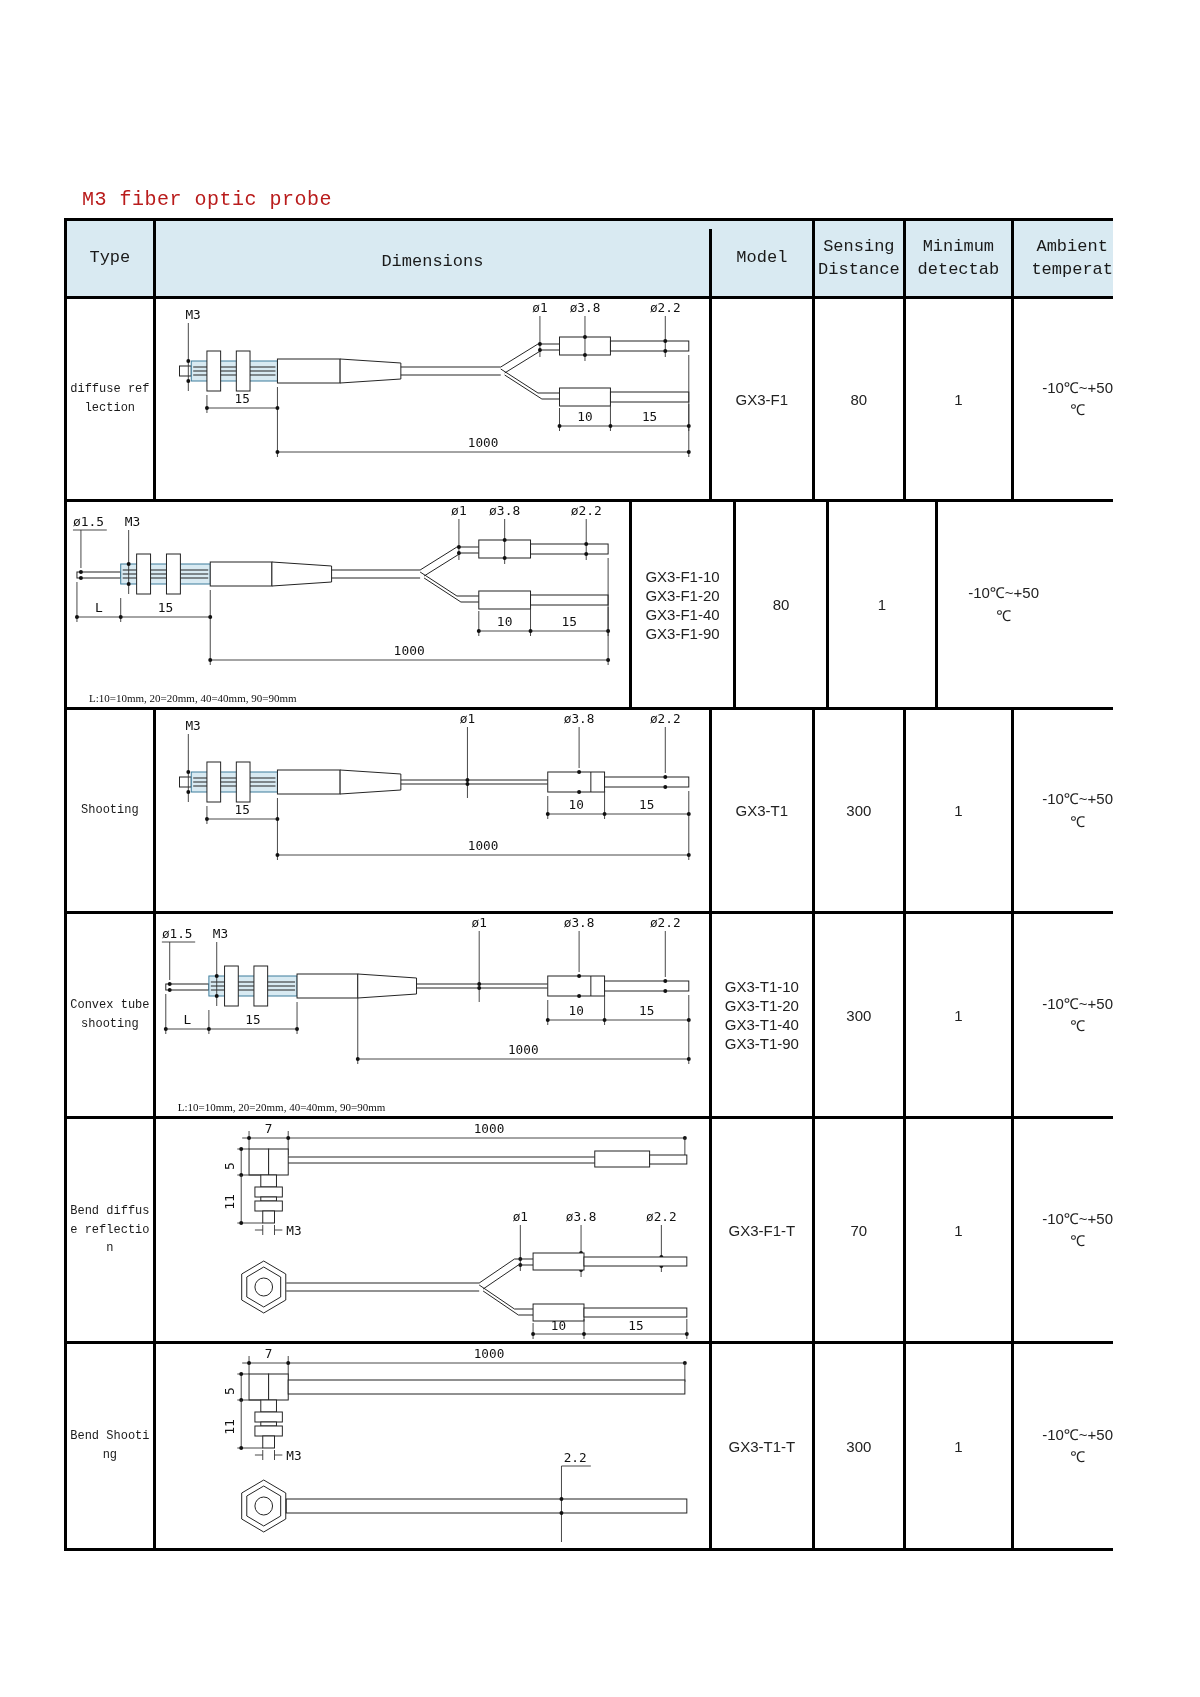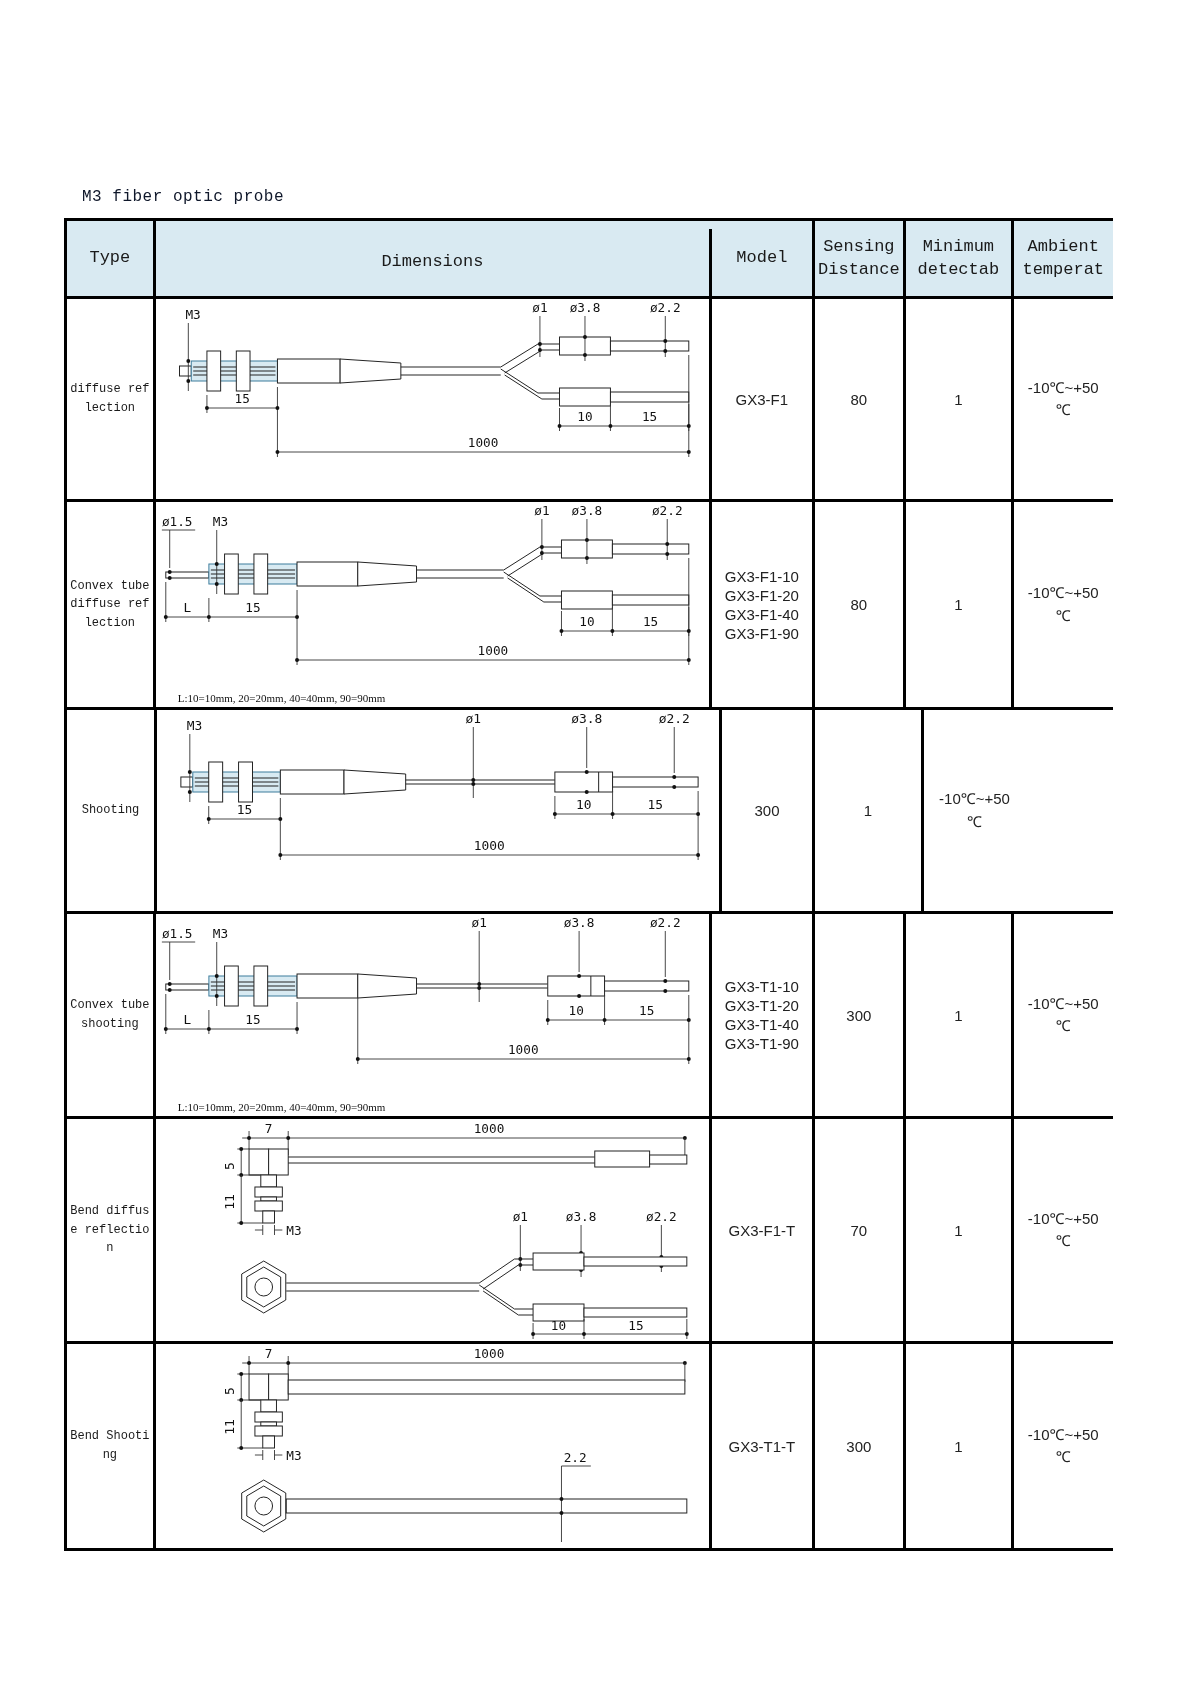--- a/index.html
+++ b/index.html
@@ -1,31 +1,31 @@
 <!DOCTYPE html>
 <html><head>
 <meta charset="utf-8">
 <style>
   html,body{margin:0;padding:0;background:#fff;}
   .page{position:relative;width:1200px;height:1697px;background:#ffffff;overflow:hidden;
         font-family:"Liberation Mono",monospace;color:#1a1a1a;}
-  .title{position:absolute;left:82px;top:188px;font-size:16px;letter-spacing:0.5px;color:#0f172a;}
+  .title{position:absolute;left:82px;top:188px;font-size:20px;letter-spacing:0.5px;color:#b91c1c;}
   .spec-table{position:absolute;left:64px;top:218px;width:1046px;
               border-left:3px solid #000;border-top:3px solid #000;border-bottom:3px solid #000;}
   .row{display:flex;}
   .row + .row{border-top:3px solid #000;}
   .cell{box-sizing:border-box;border-right:3px solid #000;position:relative;
         display:flex;align-items:center;justify-content:center;}
   .cell:last-child{border-right:none;}
   .c-type{width:90px;font-size:12px;line-height:1.55;text-align:center;word-break:break-all;padding:0 3px;}
   .c-dims{width:565px;display:block;}
   .c-model{width:104px;}
   .c-sens{width:93px;}
   .c-min{width:109px;}
-  .c-amb{width:101px;}
+  .c-amb{width:101px;justify-content:flex-end;}
   .hdr{height:75px;background:#d9eaf2;}
   .hdr .cell{font-size:17px;text-align:center;line-height:1.3;}
   .rh1{height:200px;} .rh2{height:205px;} .rh3{height:201px;}
   .rh4{height:202px;} .rh5{height:222px;} .rh6{height:204px;}
   .model-stack{display:flex;flex-direction:column;align-items:center;gap:2px;}
   .sans{font-family:"Liberation Sans",sans-serif;font-size:15px;color:#222;}
   .amb-box{text-align:center;line-height:1.5;}
   .note{position:absolute;left:22px;bottom:3px;font-family:"Liberation Serif",serif;
         font-size:11px;color:#111;white-space:nowrap;}
   .drawing{position:absolute;left:0;top:0;width:100%;height:100%;}
@@ -146,21 +146,20 @@
       <div class="cell c-min sans">1</div>
       <div class="cell c-amb sans">
         <div class="amb-box">
             <div>-10℃~+50</div>
         <div>℃</div>
           </div>
       </div>
     </div>
 
     <div class="row rh2">
-      <div class="cell c-type">Convex tube diffuse reflection</div>
       <div class="cell c-dims">
         <svg class="drawing" viewBox="0 0 565 205" preserveAspectRatio="none">
           <rect class="fw" x="10" y="70" width="44" height="6"></rect>
           <rect class="thr" x="54" y="62" width="90" height="20"></rect>
           <line class="ln" x1="56" y1="68" x2="142" y2="68"></line>
             <line class="ln" x1="56" y1="72" x2="142" y2="72"></line>
             <line class="ln" x1="56" y1="76" x2="142" y2="76"></line>
           <rect class="fw" x="70" y="52" width="14" height="40"></rect>
             <rect class="fw" x="100" y="52" width="14" height="40"></rect>
           <rect class="fw" x="144" y="60" width="62" height="24"></rect>
@@ -294,20 +293,25 @@
             <circle class="dot" cx="544" cy="104" r="2"></circle>
           <text class="dt" x="429" y="99" text-anchor="middle">10</text>
           <text class="dt" x="501" y="99" text-anchor="middle">15</text>
           <line class="dim" x1="124" y1="114" x2="124" y2="150"></line>
             <line class="dim" x1="544" y1="109" x2="544" y2="150"></line>
           <line class="dim" x1="124" y1="145" x2="544" y2="145"></line>
             <circle class="dot" cx="124" cy="145" r="2"></circle>
             <circle class="dot" cx="544" cy="145" r="2"></circle>
           <text class="dt" x="334" y="140" text-anchor="middle">1000</text>
         </svg>
+      </div>
+      <div class="cell c-model sans">
+        <div class="model-stack">
+            <div>GX3-T1</div>
+          </div>
       </div>
       <div class="cell c-sens sans">300</div>
       <div class="cell c-min sans">1</div>
       <div class="cell c-amb sans">
         <div class="amb-box">
             <div>-10℃~+50</div>
         <div>℃</div>
           </div>
       </div>
     </div>

